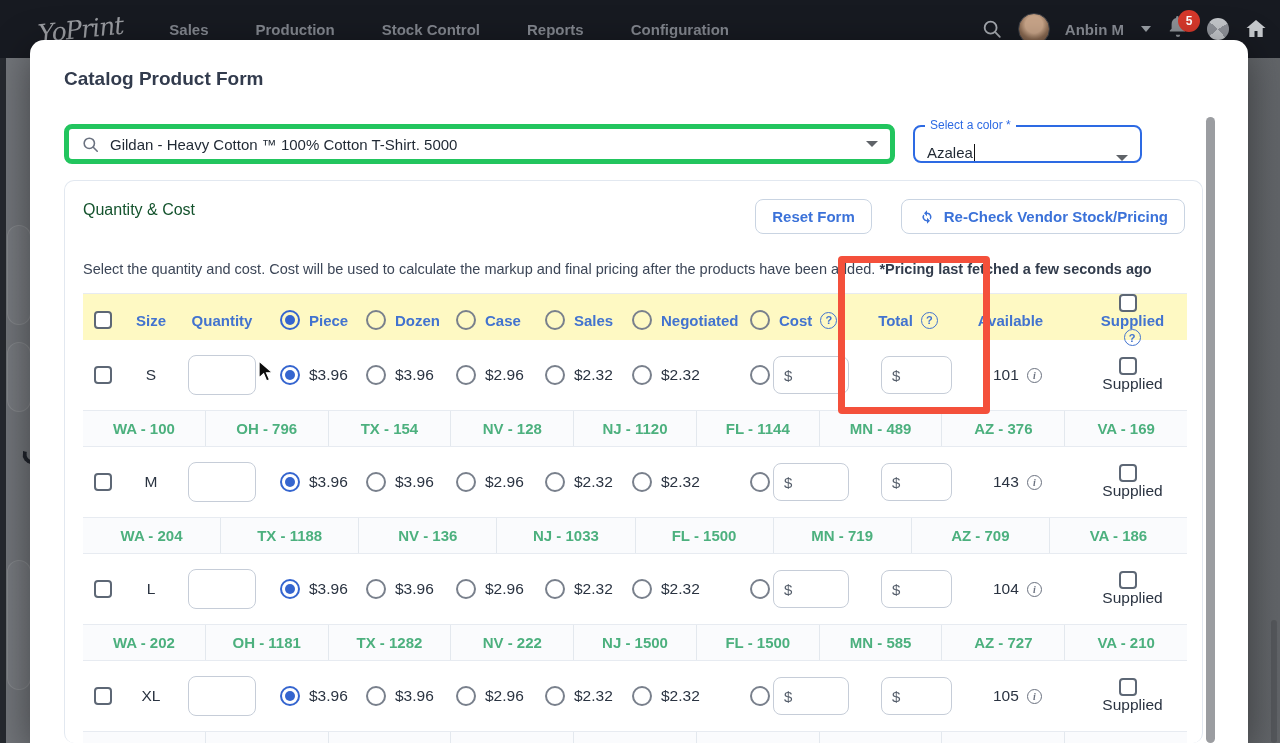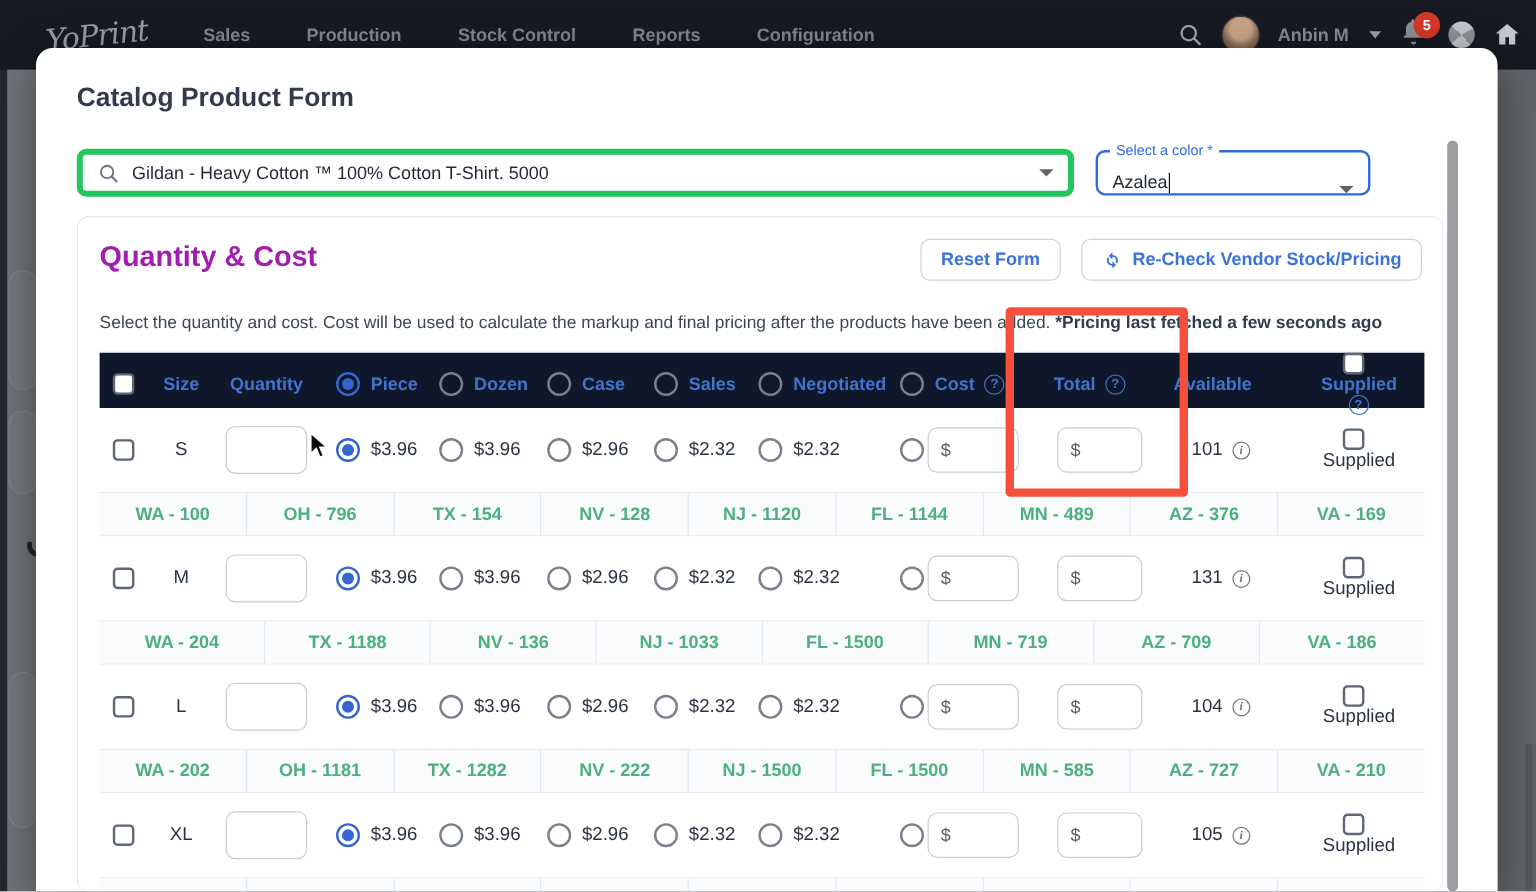--- a/index.html
+++ b/index.html
@@ -27,46 +27,46 @@
   .nav-user { color:#888c94; font-weight:bold; font-size:15px; }
   .chev { width:0; height:0; border-left:5px solid transparent; border-right:5px solid transparent; border-top:6px solid #9aa0a6; margin-left:2px; }
   .bell-wrap { position:relative; width:26px; height:30px; }
   .badge { position:absolute; top:-4px; right:-8px; min-width:22px; height:22px; border-radius:50%; background:#d6382b; color:#fff; font-size:12px; font-weight:bold; display:flex; align-items:center; justify-content:center; }
   .aperture { width:22px; height:22px; border-radius:50%; background:conic-gradient(#c3c6ca 0 60deg,#8f9299 60deg 140deg,#c3c6ca 140deg 230deg,#8f9299 230deg 310deg,#c3c6ca 310deg 360deg); }
   .home svg { display:block; }
 
   
   .modal { position:absolute; left:30px; top:40px; width:1218px; height:703px; background:#ffffff; border-radius:14px 14px 0 0; box-shadow:0 10px 40px rgba(0,0,0,.45); }
   .modal-inner { position:relative; width:100%; height:100%; overflow:hidden; border-radius:14px 14px 0 0; }
-  .modal-title { position:absolute; left:34px; top:28px; font-size:22px; font-weight:bold; color:#323b4d; }
+  .modal-title { position:absolute; left:34px; top:28px; font-size:19px; font-weight:bold; color:#323b4d; }
 
   .selects-row { position:absolute; left:34px; top:84px; width:1139px; display:flex; align-items:center; }
   .product-select { width:831px; height:40px; border:5px solid #22c55e; border-radius:8px; display:flex; align-items:center; padding:0 12px; gap:10px; }
   .product-select .ptext { font-size:15px; color:#1f2833; flex:1; }
   .select-arrow { width:0; height:0; border-left:6px solid transparent; border-right:6px solid transparent; border-top:6px solid #5f6368; }
   .color-select { position:relative; width:229px; height:38px; margin-left:18px; border:2px solid #2d6ae3; border-radius:8px; display:flex; align-items:flex-end; padding:0 12px; }
   .color-label { position:absolute; top:-9px; left:10px; background:#fff; padding:0 5px; font-size:12px; color:#2d6ae3; }
   .color-value { font-size:15px; color:#1f2833; flex:1; display:flex; align-items:center; }
   .caret { display:inline-block; width:1.5px; height:17px; background:#111; margin-left:1px; }
 
   .modal-scroll { position:absolute; left:1176px; top:77px; width:9px; height:626px; background:#9b9da1; border-radius:5px; }
 
   
   .card { position:absolute; left:34px; top:140px; width:1139px; height:563px; border:1px solid #e2e8f0; border-radius:10px; border-bottom:none; overflow:hidden; background:#fff; }
   .card-head { position:relative; height:74px; }
-  .card-title { position:absolute; left:18px; top:20px; font-size:24px; font-weight:bold; color:#a21caf; }
+  .card-title { position:absolute; left:18px; top:20px; font-size:16px; font-weight:normal; color:#14532d; }
   .card-buttons { position:absolute; right:17px; top:18px; display:flex; gap:17px; }
-  .btn { height:35px; border:1px solid #c9d4e2; border-radius:8px; background:#fff; color:#3b72d9; font-weight:bold; font-size:15px; padding:0 16px; display:flex; align-items:center; gap:8px; font-family:"Liberation Sans",sans-serif; }
+  .btn { height:35px; border:1px solid #c9d4e2; border-radius:8px; background:#fff; color:#3b72d9; font-weight:bold; font-size:15px; padding:0 16px; display:flex; align-items:center; gap:8px; font-family:"Liberation Sans",sans-serif;margin-left:12px; }
   .subtitle { padding:6px 18px 0 18px; font-size:14.5px; color:#3c4657; }
   .subtitle b { color:#323c4c; }
 
   
   .qtable { margin:16px 18px 0 18px; width:1104px; border-top:1px solid #e7ebf1; }
   .thead, .trow { display:grid; grid-template-columns:40px 56px 86px 100px 90px 90px 87px 116px 105px 110px 95px 129px; align-items:center; }
-  .thead { height:46px; background:#0f172a; }
+  .thead { height:46px; background:#fef9c3; }
   .trow { height:71px; background:#fff; border-bottom:1px solid #e7ebf1; }
   .hcell { display:flex; align-items:center; font-size:15px; font-weight:bold; color:#4273cf; }
   .hc-center { justify-content:center; }
   .cell { display:flex; align-items:center; font-size:15.5px; color:#2a3341; }
   .c-center { justify-content:center; }
   .cb { width:18px; height:18px; border:2px solid #5d6775; border-radius:4px; background:#fff; flex:0 0 auto; }
   .radio { width:20px; height:20px; border:2px solid #79808c; border-radius:50%; flex:0 0 auto; position:relative; }
   .radio.sel { border-color:#3565cf; }
   .radio.sel::after { content:""; position:absolute; left:3px; top:3px; width:10px; height:10px; border-radius:50%; background:#3565cf; }
   .rlabel { margin-left:9px; white-space:nowrap; }
@@ -305,21 +305,21 @@
                   <span class="rlabel">$2.32</span>
                 </div>
     <div class="cell pl2">
                   <span class="radio"></span>
                   <span class="inputbox money-input">$</span>
                 </div>
     <div class="cell">
                   <span class="inputbox money-input total-input">$</span>
                 </div>
     <div class="cell pl30">
-                  <span class="avail-num">131</span>
+                  <span class="avail-num">143</span>
                   <span class="info">i</span>
                 </div>
     <div class="cell pl11">
                   <span class="cb"></span>
                   <span class="sup-label">Supplied</span>
                 </div>
               </div>
               <div class="stockrow">
                 <div class="stockcell">WA - 204</div>
                 <div class="stockcell">TX - 1188</div>

